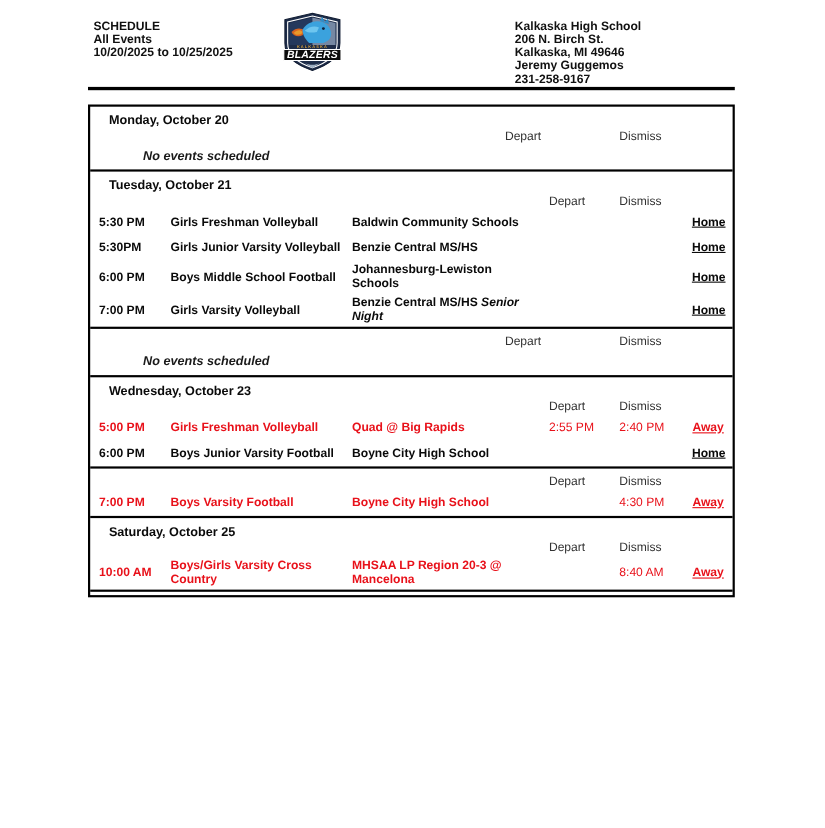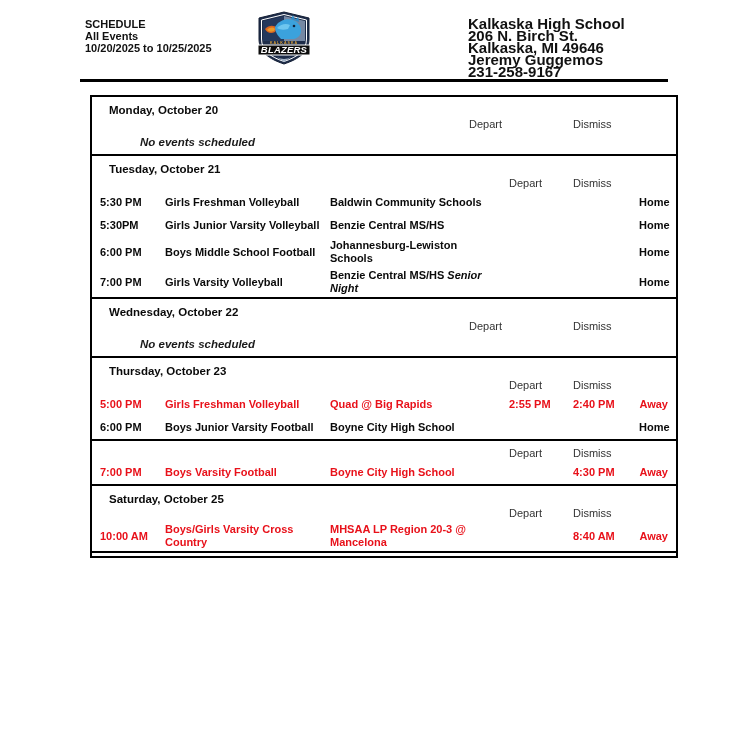--- a/index.html
+++ b/index.html
@@ -3,38 +3,38 @@
 <meta charset="utf-8">
 <style>
   * { margin:0; padding:0; box-sizing:border-box; }
   html,body { background:#ffffff; }
   body { font-family:"Liberation Sans", sans-serif; color:#111; }
   .page { position:relative; width:750px; height:611px; background:#fff; overflow:hidden; }
 
   
   .top-header { position:absolute; left:0; top:0; width:750px; height:80px; }
   .header-left { position:absolute; left:85px; top:18px; font-size:11px; font-weight:bold; line-height:12px; white-space:nowrap; }
-  .header-right { position:absolute; left:468px; top:18px; font-size:15px; font-weight:bold; line-height:12px; white-space:nowrap; }
+  .header-right { position:absolute; left:468px; top:18px; font-size:11px; font-weight:bold; line-height:12px; white-space:nowrap; }
   .logo-wrap { position:absolute; left:255px; top:11px; width:58px; height:54px; }
   .header-rule { position:absolute; left:80px; top:79px; width:588px; height:3px; background:#000; }
 
   
-  .schedule-box { position:absolute; left:80px; top:95px; width:588px; border:2px solid #000; background:#fff; padding-bottom:3px;margin-left:10px; }
+  .schedule-box { position:absolute; left:80px; top:95px; width:588px; border:2px solid #000; background:#fff; padding-bottom:3px; }
   .day-section { border-bottom:2px solid #000; padding-top:5px; }
   .day-title { font-size:11.5px; font-weight:bold; padding:2px 8px 1px 17px; color:#0a0a0a; }
   .grid-row { display:grid; grid-template-columns:65px 165px 179px 64px 66px 1fr; padding:0 8px; align-items:center; }
   .cols-header { color:#333; font-size:11px; font-weight:normal; padding-top:1px; padding-bottom:2px; }
   .no-ev .h-depart { position:relative; left:-40px; }
   .event-row { font-size:11px; font-weight:bold; line-height:13px; min-height:23px; padding-top:2px; padding-bottom:2px; color:#0a0a0a; }
   .c-time { align-self:center; }
   .c-event { max-width:158px; }
   .c-opp { max-width:172px; }
   .opp-note { font-style:italic; }
-  .c-depart, .c-dismiss { font-weight:bold; }
-  .c-loc { text-align:right; justify-self:stretch; }
+  .c-depart, .c-dismiss { font-weight:normal; }
+  .c-loc { text-align:right; justify-self:stretch;text-decoration:underline; }
   .event-row.red { color:#e8111a; }
   .no-events { font-style:italic; font-weight:bold; font-size:11.5px; color:#1a1a1a; padding:4px 8px 6px 48px; }
 
   
   .footer-announcement { position:absolute; left:0; top:679px; width:750px; text-align:center;
     font-size:33px; font-weight:bold; letter-spacing:-0.5px; color:#15803d; white-space:nowrap; }
 </style>
 </head>
 <body>
 
@@ -141,34 +141,33 @@
     <span class="c-time">7:00 PM</span>
     <span class="c-event">Girls Varsity Volleyball</span>
     <span class="c-opp">Benzie Central MS/HS <span class="opp-note">Senior Night</span></span>
     <span class="c-depart"></span>
     <span class="c-dismiss"></span>
     <span class="c-loc">Home</span>
   </div>
 </div>
 
   <div class="day-section no-ev">
-    <div class="day-title">Wednesday, October 22</div>
     <div class="grid-row cols-header">
       <span></span>
             <span></span>
             <span></span>
       <span class="h-depart">Depart</span>
       <span class="h-dismiss">Dismiss</span>
       <span></span>
     </div>
   <div class="no-events">No events scheduled</div>
         </div>
 
   <div class="day-section">
-    <div class="day-title">Thursday, October 23</div>
+    <div class="day-title">Wednesday, October 23</div>
     <div class="grid-row cols-header">
       <span></span>
             <span></span>
             <span></span>
       <span class="h-depart">Depart</span>
       <span class="h-dismiss">Dismiss</span>
       <span></span>
     </div>
 
   <div class="grid-row event-row red">

